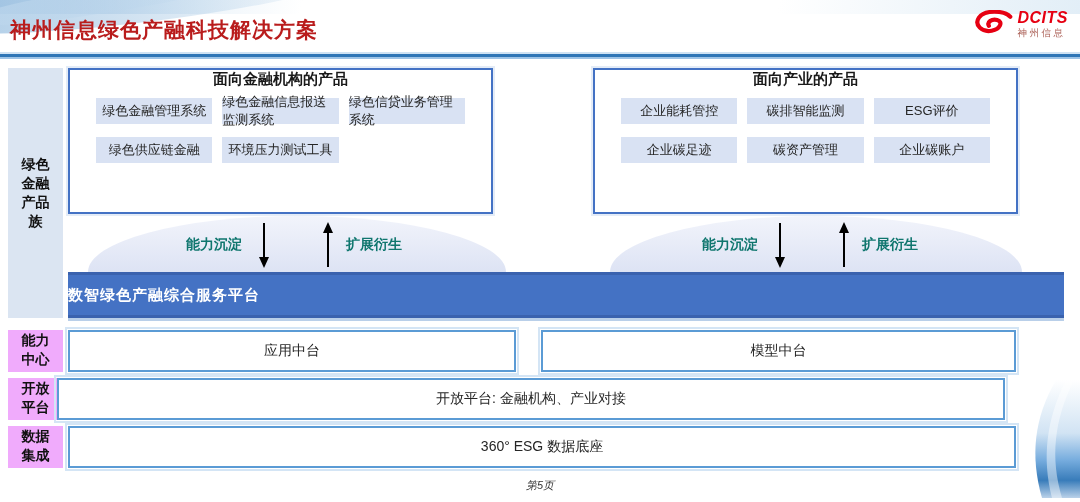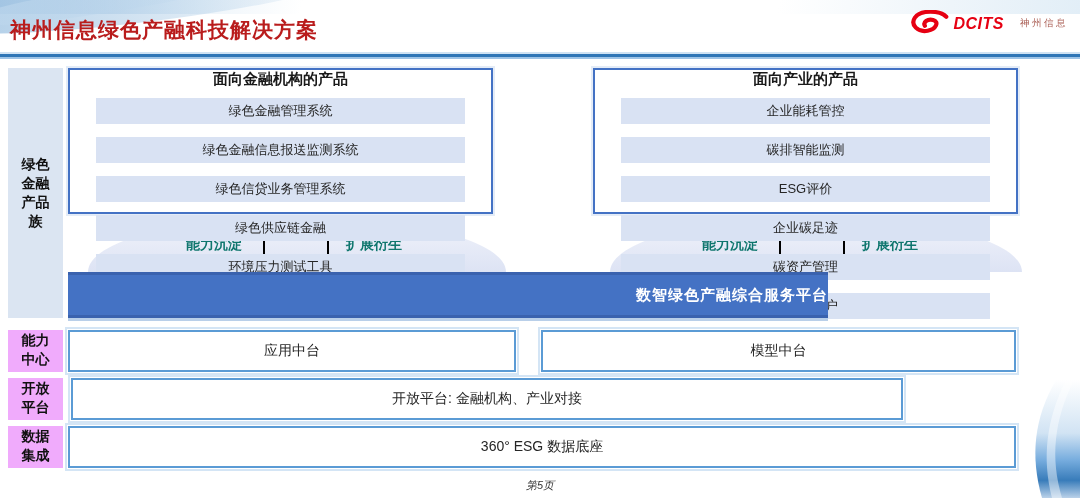--- a/index.html
+++ b/index.html
@@ -16,73 +16,73 @@
   .deco-streak2 { position:absolute; top:-14px; left:-40px; width:300px; height:26px;
     background:linear-gradient(to right,#bcd6ec,rgba(255,255,255,0)); transform:rotate(-9deg);
     border-radius:50%; opacity:.8; }
   .header-line { position:absolute; top:52px; left:0; width:1080px; height:7px;
     background:linear-gradient(to bottom,#cfe2f3 0 2px,#2e75b6 2px 5px,#9dc3e6 5px 7px); }
 
   .page-title { position:absolute; top:16px; left:10px; font-size:21px; font-weight:bold;
     letter-spacing:1px; color:#b91c1c; }
 
   .logo { position:absolute; top:10px; right:12px; display:flex; align-items:center; gap:5px; }
-  .logo-text { display:flex; line-height:1;gap:16px; }
+  .logo-text { display:flex; flex-direction:column; line-height:1; }
   .logo-brand { color:#e60012; font-weight:bold; font-style:italic; font-size:16px; letter-spacing:.5px; }
   .logo-cn { color:#a85a50; font-size:9.5px; letter-spacing:2.5px; margin-top:2px; }
 
   
   .side-label { position:absolute; left:8px; width:55px; display:flex; align-items:center;
     justify-content:center; text-align:center; font-weight:bold; font-size:14px;
     white-space:pre-line; line-height:1.35; color:#111; }
   .side-blue  { background:#dbe5f2; }
   .side-peach { background:#f0abfc;font-family:Liberation Serif, serif; }
   .side-product     { top:68px;  height:250px; }
   .side-capability  { top:330px; height:42px; }
   .side-open        { top:378px; height:42px; }
   .side-data        { top:426px; height:42px; }
 
   
   .product-box { position:absolute; top:68px; width:425px; height:146px; background:#fff;
     border:2px solid #4472c4; box-shadow:0 0 0 2px #e4ecf7; z-index:3; }
   .product-box.finance { left:68px; }
   .product-box.industry { left:593px; }
   .product-box-title { text-align:center; font-weight:bold; font-size:15px; }
-  .product-grid { display:grid; grid-template-columns:1fr; gap:13px 10px; margin:9px 26px 0 26px; }
+  .product-grid { display:grid; grid-template-columns:1fr 1fr 1fr; gap:13px 10px; margin:9px 26px 0 26px; }
   .product-item { background:#d9e2f3; height:26px; display:flex; align-items:center;
     justify-content:center; font-size:13px; color:#262626; }
 
   
   .dome { position:absolute; top:216px; height:56px;
     border-radius:50% 50% 0 0 / 100% 100% 0 0;
     background:linear-gradient(to bottom,#f2f4fb,#dde3f4); z-index:1; }
   .dome-left { left:88px; width:418px; }
   .dome-right { left:610px; width:412px; }
 
   .arrow-zone { position:absolute; top:220px; height:50px; display:flex; align-items:center;
     z-index:2; }
   .arrow-zone-left { left:186px; }
   .arrow-zone-right { left:702px; }
   .arrow-label { font-weight:bold; font-size:14px; color:#0f766e; }
   .arrow-svg { display:block; }
   .gap1 { width:16px; } .gap2 { width:52px; } .gap3 { width:12px; }
 
   
-  .platform-bar { position:absolute; left:68px; top:272px; width:760px; height:46px;
+  .platform-bar { position:absolute; left:68px; top:272px; width:996px; height:46px;
     background:#4472c4; border-top:3px solid #3a62ae; border-bottom:3px solid #3a62ae;
-    box-shadow:0 3px 0 #b9cfe9; display:flex; align-items:center; justify-content:flex-end; z-index:3; }
+    box-shadow:0 3px 0 #b9cfe9; display:flex; align-items:center; justify-content:flex-start; z-index:3; }
   .platform-bar span { color:#fff; font-weight:bold; font-size:15px; letter-spacing:1px; }
 
   
   .row-box { position:absolute; background:#fff; border:2px solid #5b9bd5;
     outline:2px solid #d4e5f5; outline-offset:1px;
     display:flex; align-items:center; justify-content:center; font-size:14px; color:#262626; }
   .box-app   { left:68px;  top:330px; width:448px; height:42px; }
   .box-model { left:541px; top:330px; width:475px; height:42px; }
-  .box-open  { left:71px;  top:378px; width:832px; height:42px; }
+  .box-open  { left:57px;  top:378px; width:948px; height:42px; }
   .box-data  { left:68px;  top:426px; width:948px; height:42px; }
 
   
   .page-footer { position:absolute; left:0; width:1080px; top:478px; text-align:center;
     font-size:11px; font-style:italic; color:#333; }
 
   
   .deco-corner { position:absolute; right:0; bottom:0; }
 </style>
 </head>

